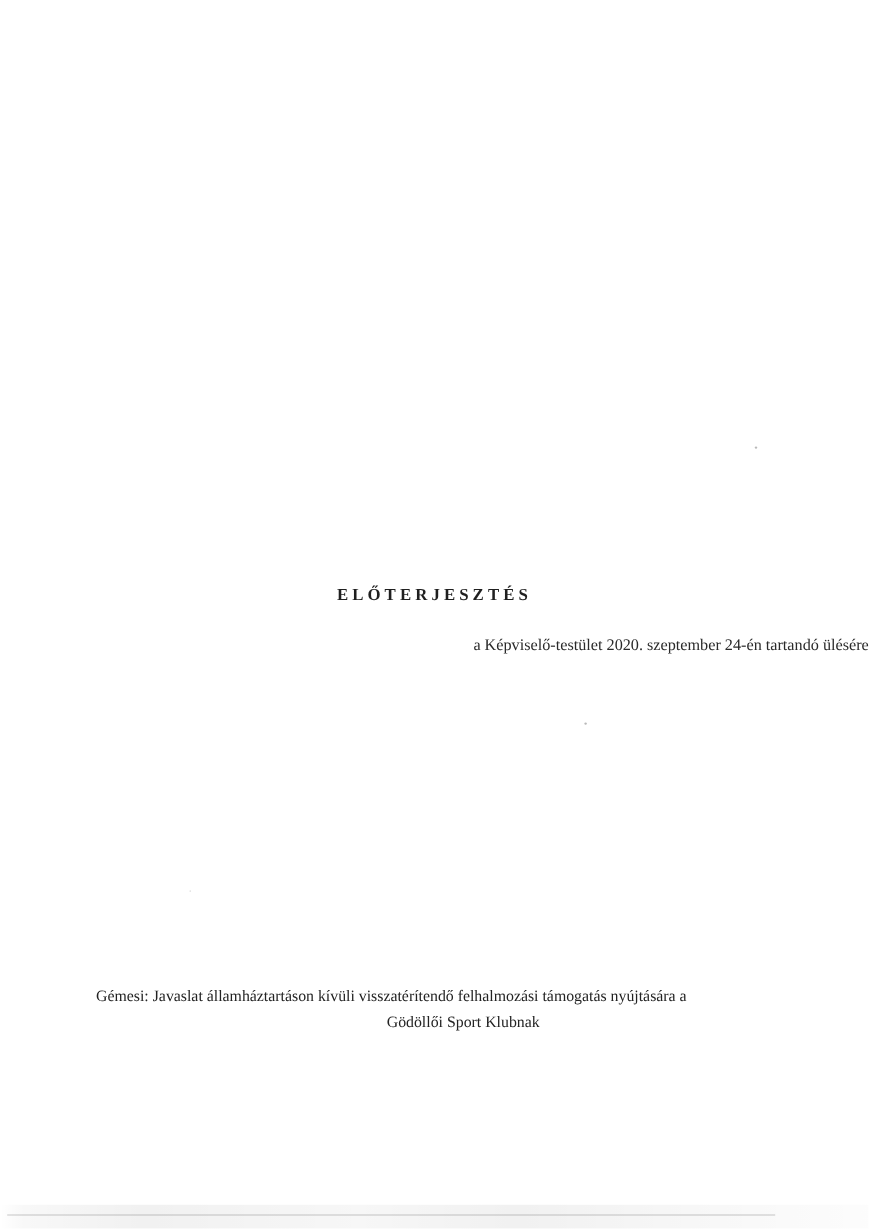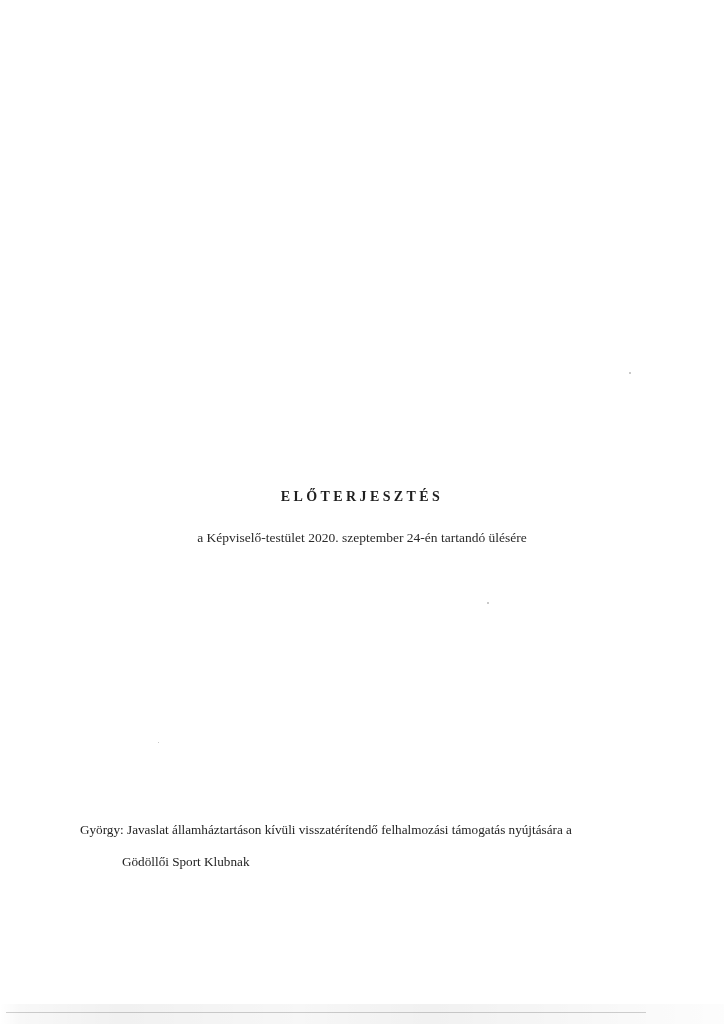--- a/index.html
+++ b/index.html
@@ -41,21 +41,21 @@
     font-size: 14px;
     font-weight: bold;
     letter-spacing: 3.4px;
     color: #1f1f1f;
   }
   .doc-subtitle {
     position: absolute;
     left: 0;
     right: 0;
     top: 530px;
-    text-align: center;
+    text-align: right;
     font-size: 13.5px;
     color: #2a2a2a;
   }
   .meta-block {
     position: absolute;
     left: 80px;
     top: 820px;
     width: 570px;
   }
   .meta-row {
@@ -67,25 +67,26 @@
     margin-top: 14px;
   }
   .meta-label {
     color: #232323;
   }
   .meta-label.ul {
     text-decoration: underline;
   }
   .meta-value {
     color: #232323;
+    text-align: center;
   }
   .meta-indent {
     display: block;
     padding-left: 42px;
-    margin-top: 12px;
+    margin-top: 2px;
   }
   .speck {
     position: absolute;
     background: #b9b9b9;
     border-radius: 50%;
   }
   .edge-smudge {
     position: absolute;
     left: 0;
     top: 1004px;
@@ -115,21 +116,21 @@
 
 <div class="page">
 
 
   <div class="doc-type">ELŐTERJESZTÉS</div>
 
   <div class="doc-subtitle">a Képviselő-testület 2020. szeptember 24-én tartandó ülésére</div>
 
   <div class="meta-block">
     <div class="meta-row">
-      <span class="meta-label">György:</span>
+      <span class="meta-label">Gémesi:</span>
       <span class="meta-value">Javaslat államháztartáson kívüli visszatérítendő felhalmozási támogatás nyújtására a</span>
       <span class="meta-indent meta-value">Gödöllői Sport Klubnak</span>
     </div>
   </div>
 
   <div class="scan-noise">
     <div class="speck" style="left:629px; top:372px; width:2px; height:2px;"></div>
     <div class="speck" style="left:487px; top:602px; width:2px; height:2px;"></div>
     <div class="speck" style="left:158px; top:742px; width:1px; height:1px;"></div>
     <div class="edge-smudge"></div>

